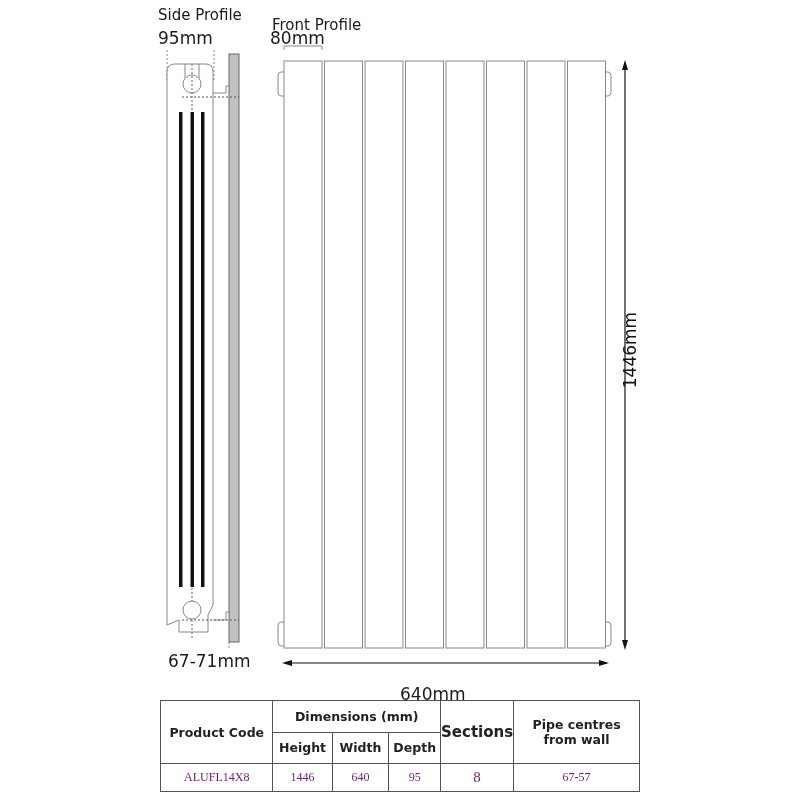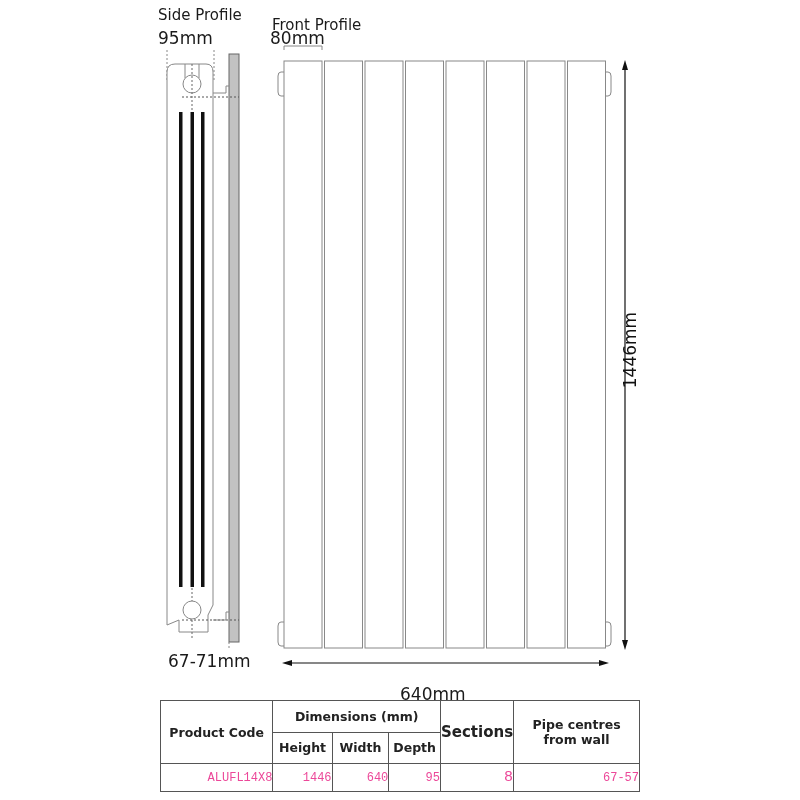--- a/index.html
+++ b/index.html
@@ -5,21 +5,21 @@
   html, body { margin: 0; padding: 0; background: #ffffff; }
   body { width: 800px; height: 800px; position: relative; overflow: hidden; font-family: "DejaVu Sans", sans-serif; color: #111; }
   .lbl { position: absolute; font-family: "DejaVu Sans", sans-serif; color: #1a1a1a; white-space: nowrap; text-align: center; }
   .title { font-size: 15px; }
   .dim { font-size: 17px; }
   svg.drawing { position: absolute; left: 0; top: 0; }
   .vert { position: absolute; transform: rotate(-90deg); transform-origin: center center; font-size: 17px; white-space: nowrap; }
   table.spec { position: absolute; left: 160px; top: 700px; width: 480px; border-collapse: collapse; font-family: "DejaVu Sans", sans-serif; }
   table.spec td, table.spec th { border: 1.5px solid #555; text-align: center; padding: 0; }
   table.spec th { font-weight: bold; font-size: 12.5px; color: #222; }
-  table.spec td { font-size: 12px; color: #ec4899; font-family: Liberation Mono, monospace; height: 27px; text-align: right; }
+  table.spec td { font-size: 12px; color: #701a75; font-family: Liberation Serif, serif; height: 27px; }
   .big { font-size: 15px !important; }
 </style>
 </head>
 <body>
 
 <div class="lbl title" style="left:158px; top:6px;">Side Profile</div>
 <div class="lbl dim" style="left:158px; top:28px;">95mm</div>
 <div class="lbl title" style="left:272px; top:16px;">Front Profile</div>
 <div class="lbl dim" style="left:270px; top:28px;">80mm</div>
 <div class="lbl dim" style="left:168px; top:651px;">67-71mm</div>

